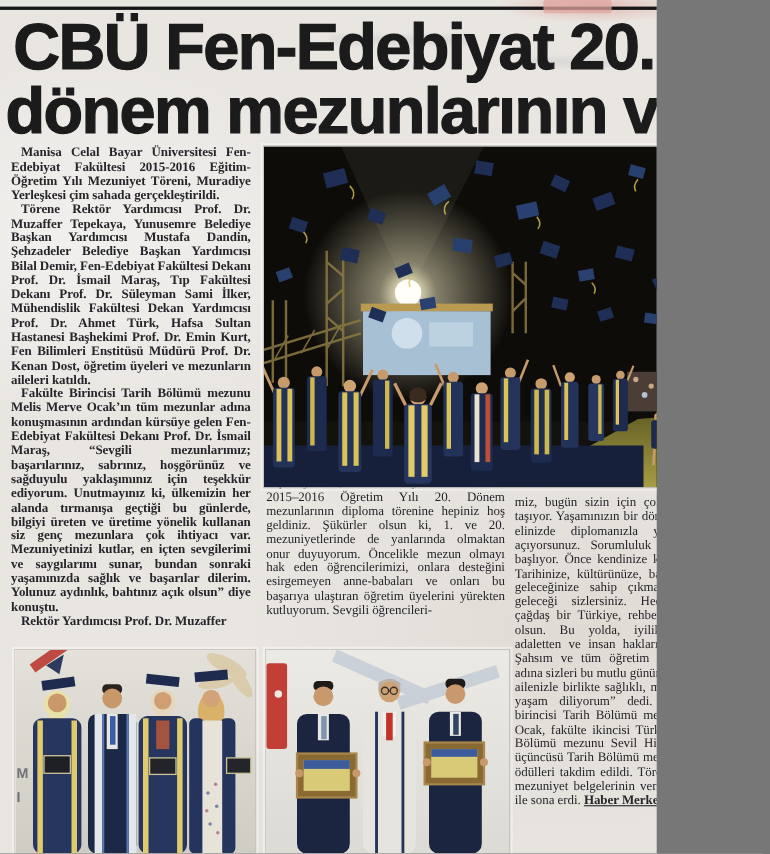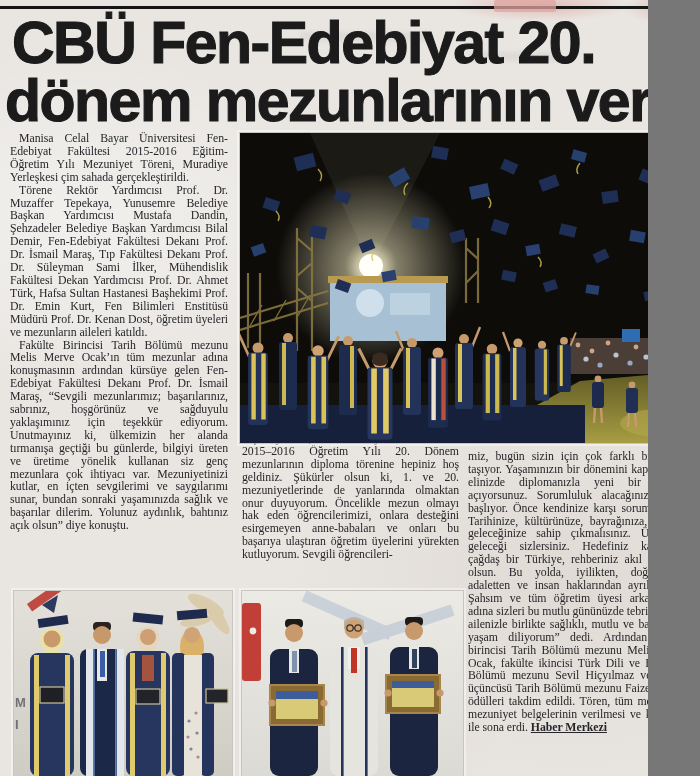--- a/index.html
+++ b/index.html
@@ -1,17 +1,17 @@
 <!DOCTYPE html>
 <html><head>
 <meta charset="utf-8">
 <style>
   html,body{margin:0;padding:0;background:#777;}
   .page{
-    position:relative;width:648px;height:776px;overflow:hidden;
+    position:relative;width:597px;height:776px;overflow:hidden;
     font-family:"Liberation Serif", serif;
     background:
       radial-gradient(ellipse 130px 22px at 540px 6px, rgba(222,152,146,.55), transparent 70%),
       radial-gradient(ellipse 90px 26px at 685px 8px, rgba(218,145,140,.6), transparent 70%),
       radial-gradient(ellipse 420px 260px at 12% 28%, rgba(255,255,255,.4), transparent 65%),
       radial-gradient(ellipse 500px 380px at 88% 75%, rgba(206,196,186,.35), transparent 60%),
       radial-gradient(ellipse 300px 200px at 50% 95%, rgba(214,206,196,.3), transparent 60%),
       #e9e6e2;
   }
   .top-rule{position:absolute;left:0;top:6px;width:688px;height:3px;background:#161616;}
@@ -27,21 +27,21 @@
   .g2{left:470px;top:52px;width:90px;height:9px;}
   .headline{position:absolute;left:0;top:0;margin:0;width:700px;color:#1b1b1b;
     font-family:"Liberation Sans", sans-serif;font-weight:bold;
     -webkit-text-stroke:1.1px #1b1b1b;letter-spacing:-1.5px;}
   .headline span{position:absolute;white-space:nowrap;font-size:59px;line-height:1;}
   .hl1{left:12px;top:14px;}
   .hl2{left:5px;top:72px;}
   .col{position:absolute;text-align:justify;color:#26262a;
     font-size:11.8px;line-height:12.9px;letter-spacing:-0.05px;}
   .col p{margin:0;}
-  .col p.ind{text-indent:9px;}
+  .col p.ind{text-indent:9px;font-weight:bold;}
   .col1{left:10px;top:132px;width:218px;}
   .col2{left:242px;top:432px;width:217px;}
   .col3{left:468px;top:450px;width:222px;}
   .byline{font-weight:bold;text-decoration:underline;}
   .photo{position:absolute;z-index:2;overflow:hidden;
     box-shadow:0 0 0 1px rgba(125,120,114,.35), 0 0 0 3px rgba(252,252,250,.45);}
   .photo svg{display:block;width:100%;height:100%;}
   .photo-top{left:240px;top:133px;width:452px;height:310px;}
   .photo-bl{left:14px;top:591px;width:218px;height:185px;}
   .photo-bm{left:242px;top:591px;width:221px;height:185px;}
@@ -60,20 +60,21 @@
 
   <h1 class="headline">
       <span class="hl1">CBÜ Fen-Edebiyat 20.</span>
       <span class="hl2">dönem mezunlarının verdi</span>
     </h1>
 
   <div class="col col1">
     <p class="ind">Manisa Celal Bayar Üniversitesi Fen-Edebiyat Fakültesi 2015-2016 Eğitim-Öğretim Yılı Mezuniyet Töreni, Muradiye Yerleşkesi çim sahada gerçekleştirildi.</p>
     <p class="ind">Törene Rektör Yardımcısı Prof. Dr. Muzaffer Tepekaya, Yunusemre Belediye Başkan Yardımcısı Mustafa Dandin, Şehzadeler Belediye Başkan Yardımcısı Bilal Demir, Fen-Edebiyat Fakültesi Dekanı Prof. Dr. İsmail Maraş, Tıp Fakültesi Dekanı Prof. Dr. Süleyman Sami İlker, Mühendislik Fakültesi Dekan Yardımcısı Prof. Dr. Ahmet Türk, Hafsa Sultan Hastanesi Başhekimi Prof. Dr. Emin Kurt, Fen Bilimleri Enstitüsü Müdürü Prof. Dr. Kenan Dost, öğretim üyeleri ve mezunların aileleri katıldı.</p>
     <p class="ind">Fakülte Birincisi Tarih Bölümü mezunu Melis Merve Ocak’ın tüm mezunlar adına konuşmasının ardından kürsüye gelen Fen-Edebiyat Fakültesi Dekanı Prof. Dr. İsmail Maraş, “Sevgili mezunlarımız; başarılarınız, sabrınız, hoşgörünüz ve sağduyulu yaklaşımınız için teşekkür ediyorum. Unutmayınız ki, ülkemizin her alanda tırmanışa geçtiği bu günlerde, bilgiyi üreten ve üretime yönelik kullanan siz genç mezunlara çok ihtiyacı var. Mezuniyetinizi kutlar, en içten sevgilerimi ve saygılarımı sunar, bundan sonraki yaşamınızda sağlık ve başarılar dilerim. Yolunuz aydınlık, bahtınız açık olsun” diye konuştu.</p>
+    <p class="ind">Rektör Yardımcısı Prof. Dr. Muzaffer</p>
   </div>
 
   <div class="col col2">
     <p>Tepekaya ise, “Fen-Edebiyat Fakültemizin 2015–2016 Öğretim Yılı 20. Dönem mezunlarının diploma törenine hepiniz hoş geldiniz. Şükürler olsun ki, 1. ve 20. mezuniyetlerinde de yanlarında olmaktan onur duyuyorum. Öncelikle mezun olmayı hak eden öğrencilerimizi, onlara desteğini esirgemeyen anne-babaları ve onları bu başarıya ulaştıran öğretim üyelerini yürekten kutluyorum. Sevgili öğrencileri-</p>
   </div>
 
   <div class="col col3">
     <p><span>miz, bugün sizin için çok farklı bir anlam taşıyor. Yaşamınızın bir dönemini kapatıyor ve elinizde diplomanızla yeni bir dönemi açıyorsunuz. Sorumluluk alacağınız dönem başlıyor. Önce kendinize karşı sorumlusunuz. Tarihinize, kültürünüze, bayrağınıza, velhasıl geleceğinize sahip çıkmalısınız. Ülkemizin geleceği sizlersiniz. Hedefiniz kalkınmış, çağdaş bir Türkiye, rehberiniz akıl ve bilim olsun. Bu yolda, iyilikten, doğruluktan, adaletten ve insan haklarından ayrılmayınız. Şahsım ve tüm öğretim üyesi arkadaşlarım adına sizleri bu mutlu gününüzde tebrik ediyor; ailenizle birlikte sağlıklı, mutlu ve başarılı bir yaşam diliyorum” dedi. Ardından fakülte birincisi Tarih Bölümü mezunu Melis Merve Ocak, fakülte ikincisi Türk Dili ve Edebiyatı Bölümü mezunu Sevil Hiçyılmaz ve fakülte üçüncüsü Tarih Bölümü mezunu Faize Kılıç’ın ödülleri takdim edildi. Tören, tüm mezunların mezuniyet belgelerinin verilmesi ve kep atma ile sona erdi.</span> <span class="byline">Haber Merkezi</span></p>
   </div>
 

